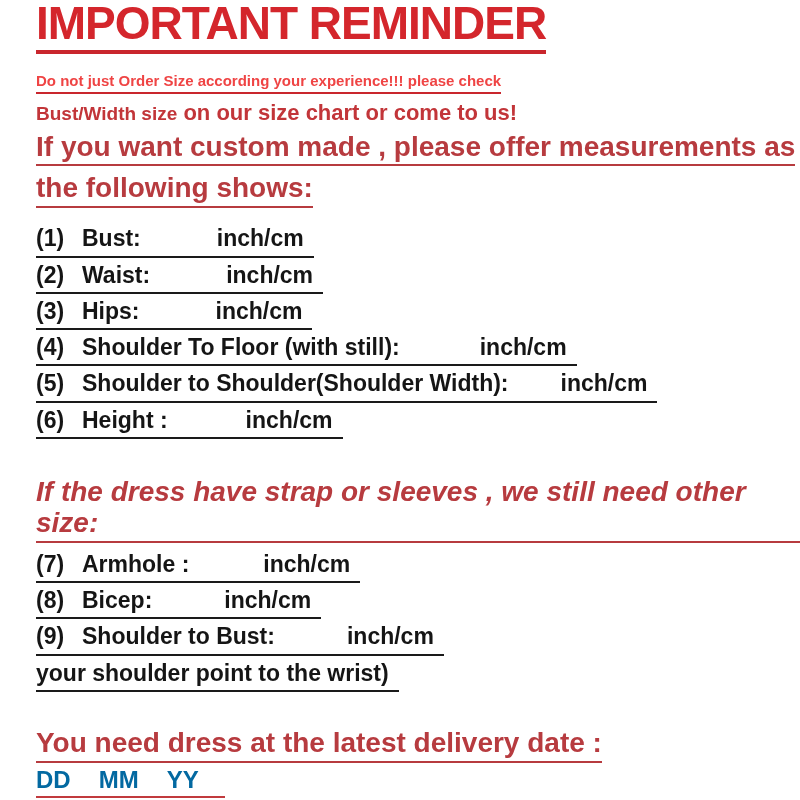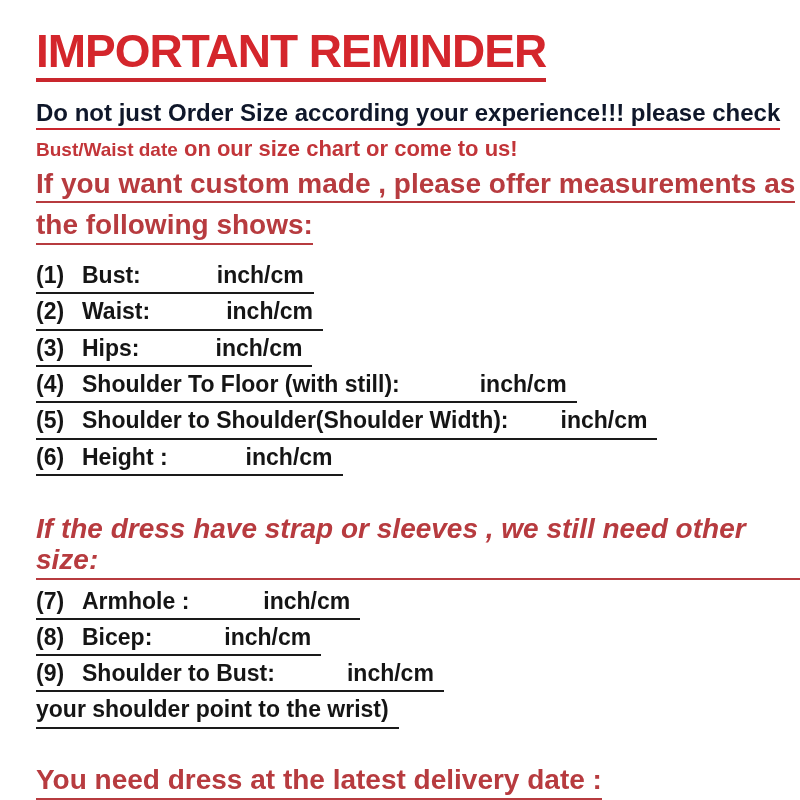--- a/index.html
+++ b/index.html
@@ -5,41 +5,41 @@
   html, body { margin: 0; padding: 0; background: #ffffff; }
   .page {
     position: relative;
     width: 800px;
     height: 800px;
     background: #ffffff;
     overflow: hidden;
     font-family: "Liberation Sans", sans-serif;
     font-weight: bold;
     box-sizing: border-box;
-    padding-top: 28px;
+    padding-top: 0;
   }
   .line { margin-left: 36px; line-height: 1.1; }
   .line > .ul { display: inline-block; }
 
   
   .title { margin-top: 0; }
   .title .ul {
     font-size: 46px;
     line-height: 1.0;
     letter-spacing: -1px;
     color: #d4262c;
     border-bottom: 4px solid #c9262d;
     padding-bottom: 4px;
   }
 
   
   .warning { margin-top: 18px; }
   .warning .ul {
-    font-size: 24px;
-    color: #0f172a;
+    font-size: 15px;
+    color: #ef4444;
     border-bottom: 2px solid #c9262d;
     padding-bottom: 2px;
   }
 
   
   .sizechart { margin-top: 7px; color: #c23539; font-size: 22px; }
   .sizechart .lead { font-size: 19px; }
 
   
   .red-ul { margin-top: 7px; }
@@ -90,21 +90,21 @@
 
   <div class="line title">
     <span class="ul">IMPORTANT REMINDER</span>
   </div>
 
   <div class="line warning">
     <span class="ul">Do not just Order Size according your experience!!! please check</span>
   </div>
 
   <div class="line sizechart">
-    <span class="lead">Bust/Waist date</span><span> on our size chart or come to us!</span>
+    <span class="lead">Bust/Width size</span><span> on our size chart or come to us!</span>
   </div>
 
   <div class="line red-ul">
     <span class="ul">If you want custom made , please offer measurements as</span>
   </div>
   <div class="line red-ul">
     <span class="ul">the following shows:</span>
   </div>
 
   <div class="line item first-item">

